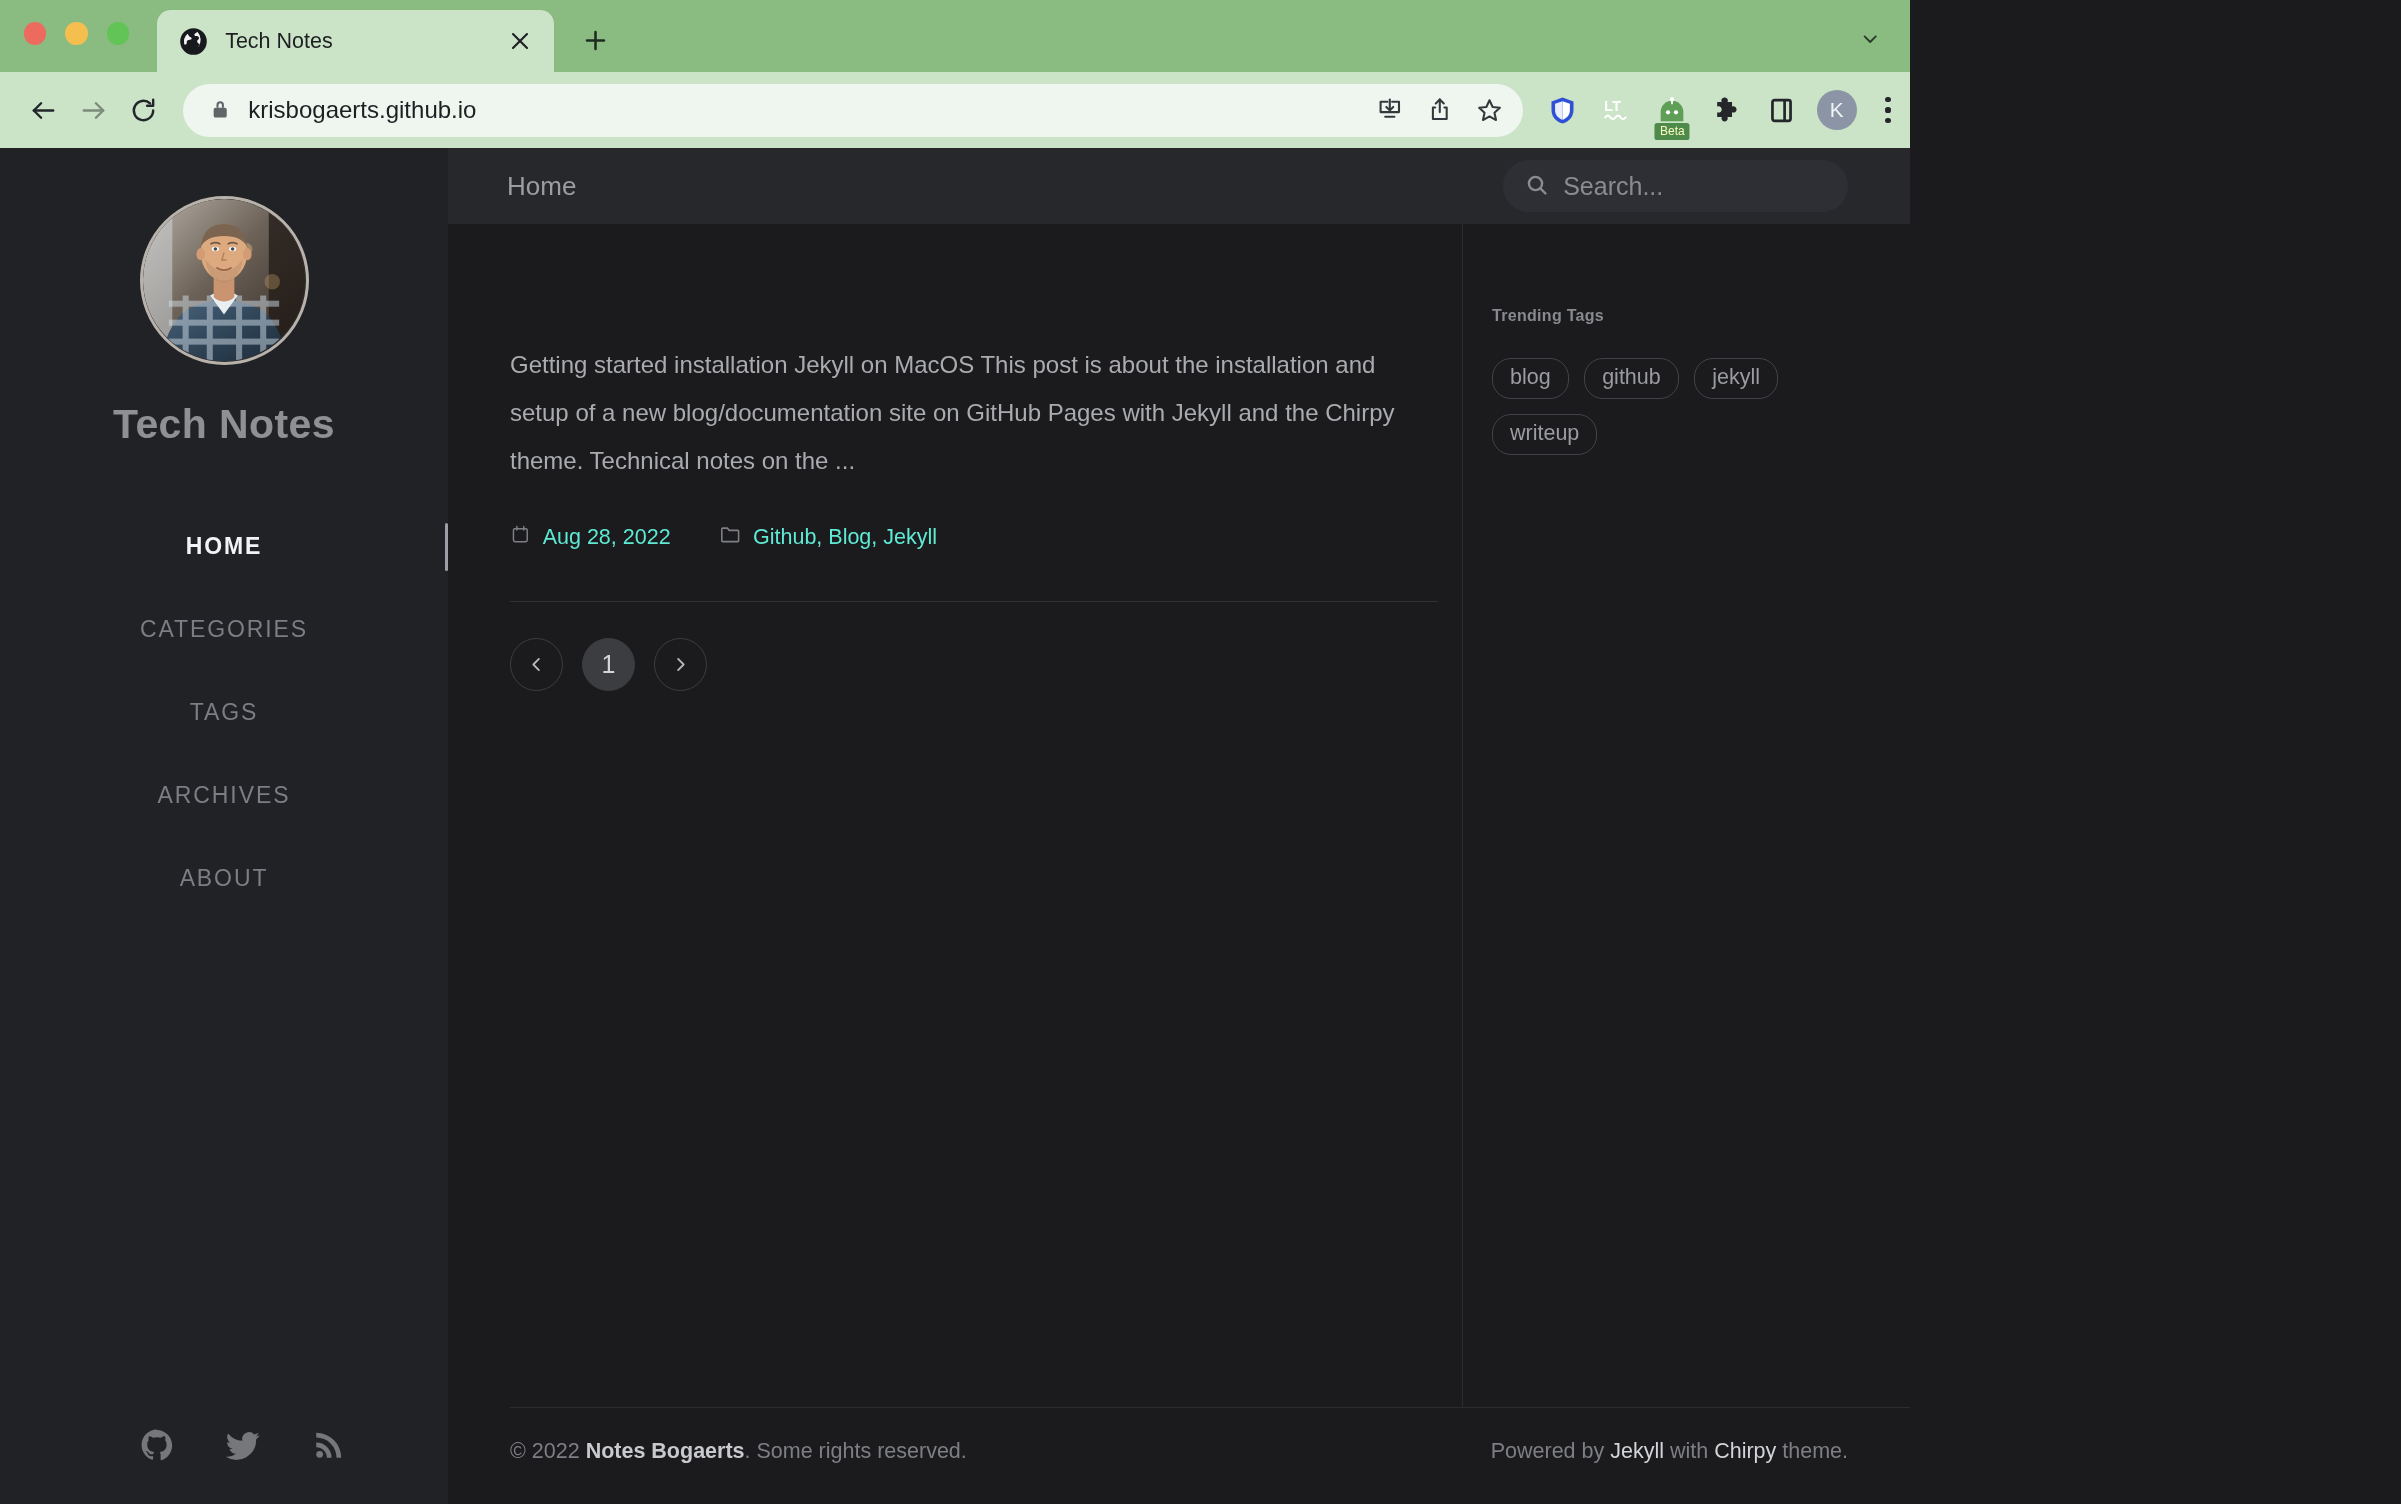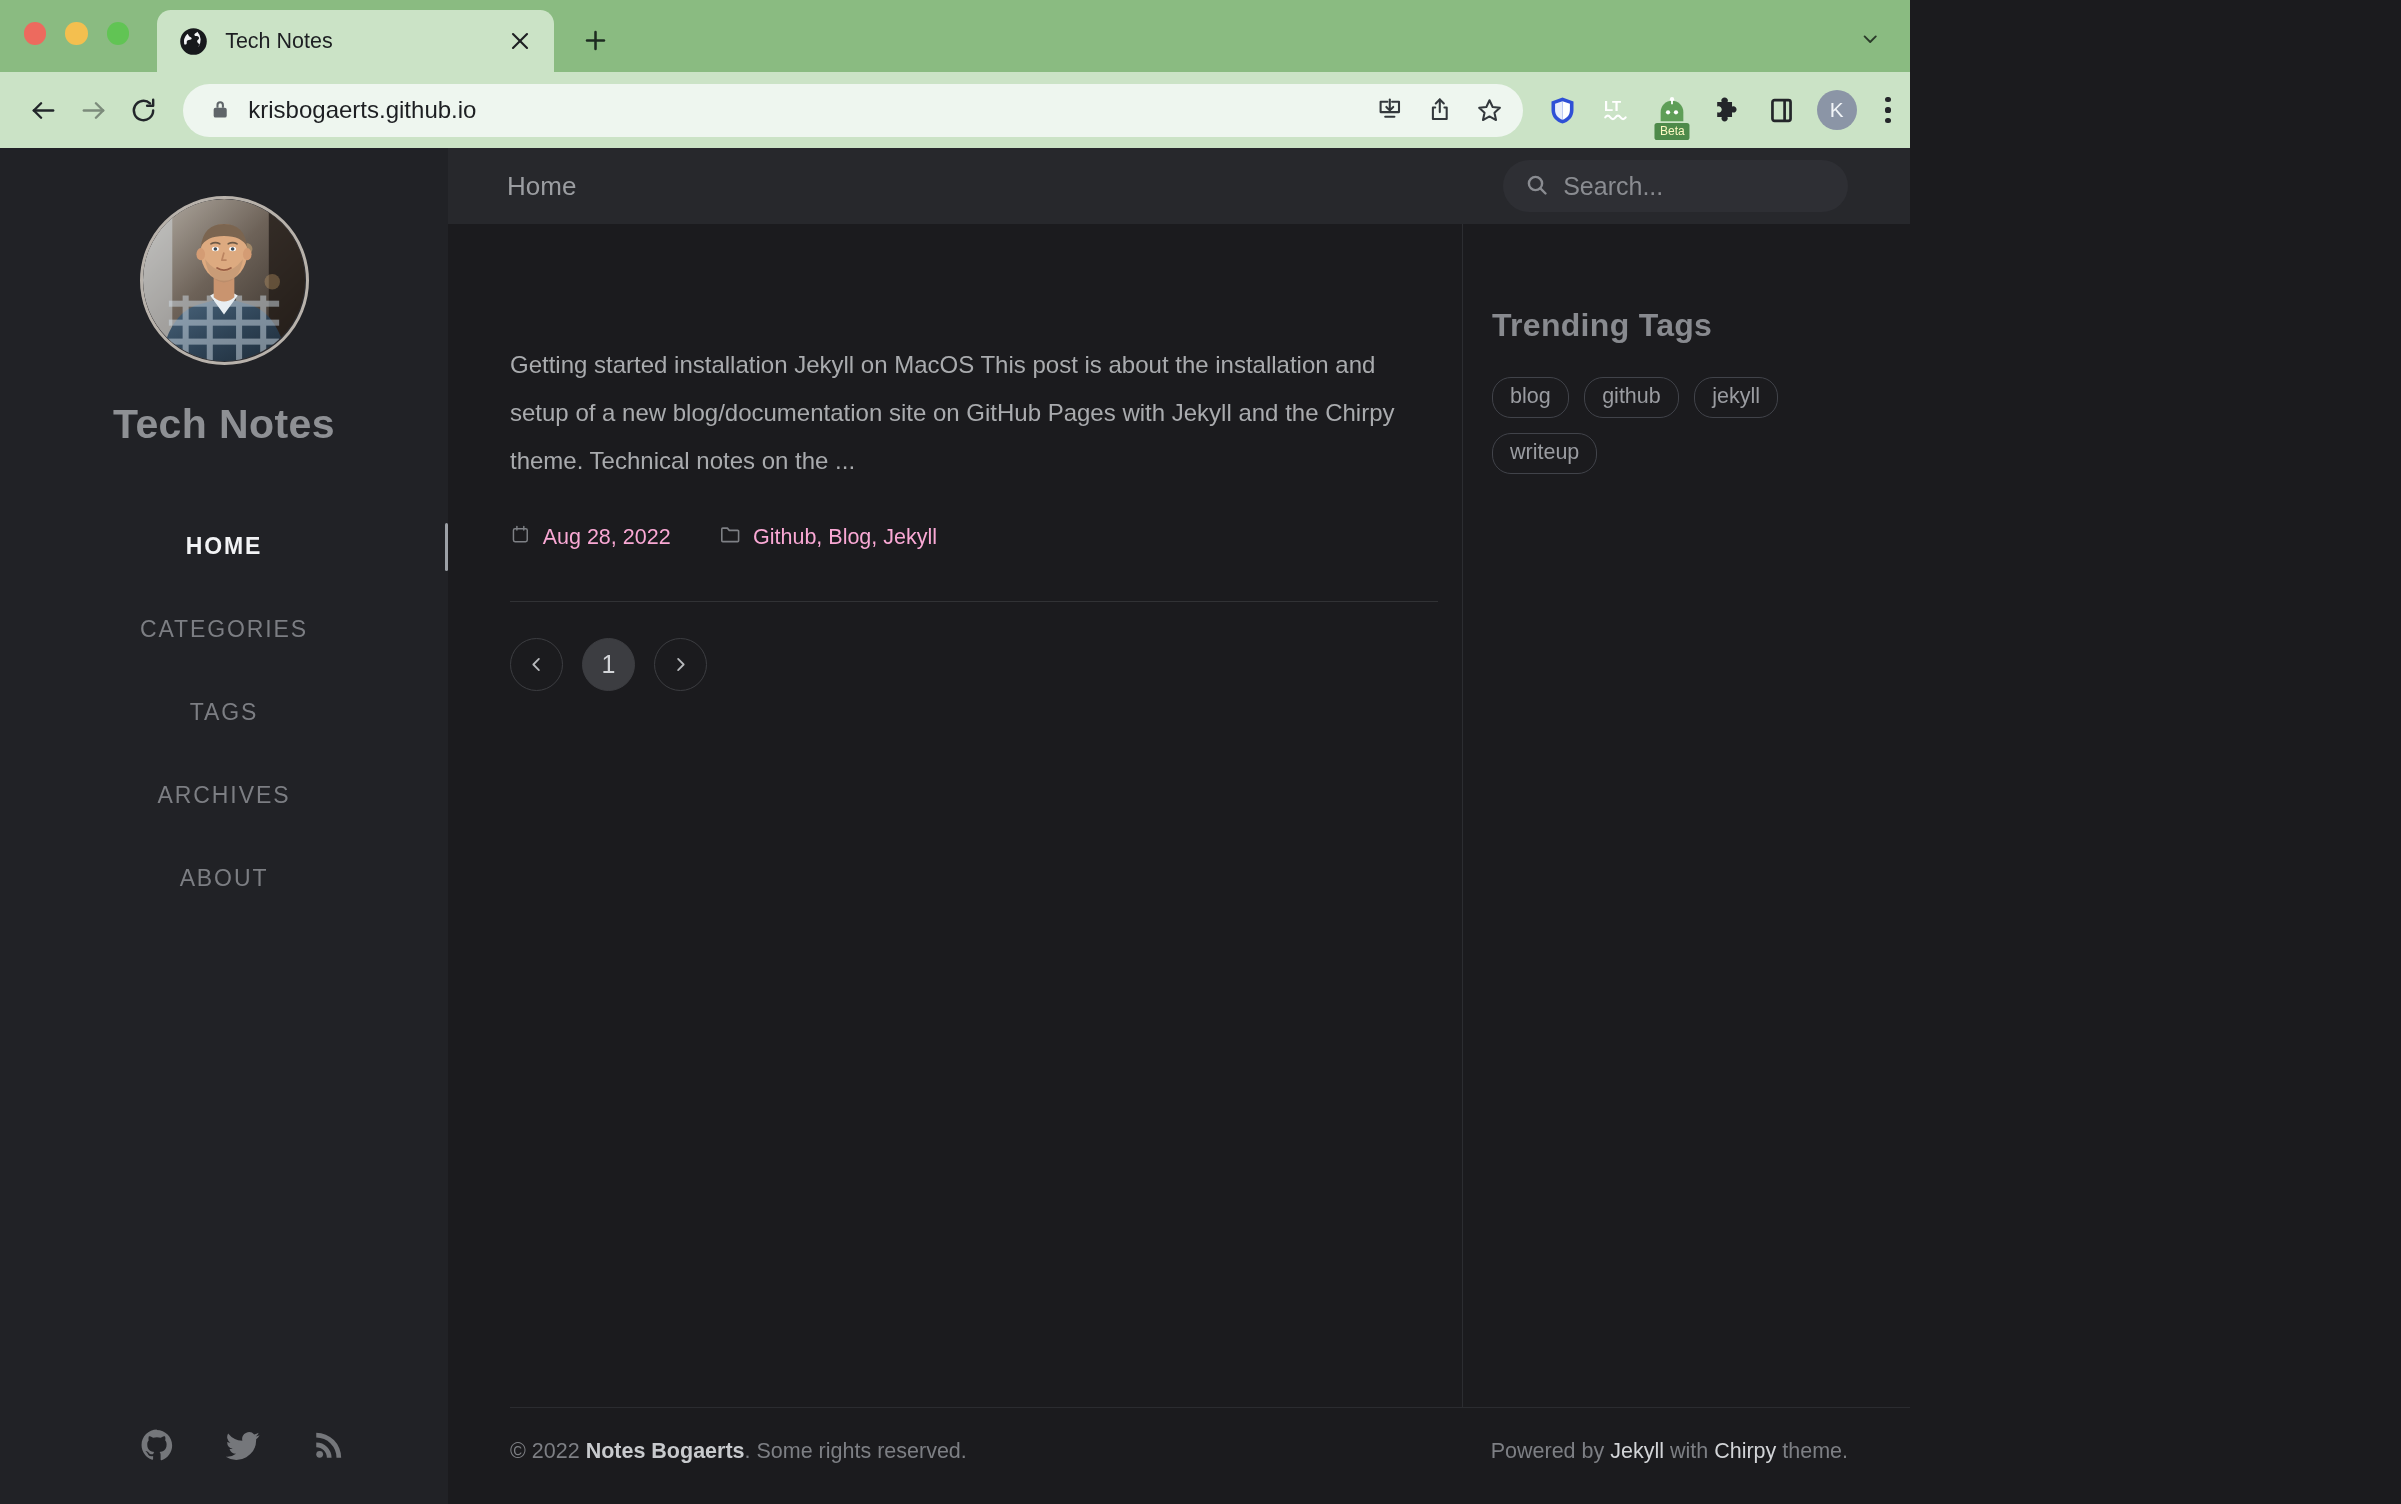--- a/index.html
+++ b/index.html
@@ -176,40 +176,40 @@
     font-weight: normal;
   }
   .post-excerpt {
     margin-top: 34px;
     font-size: 24px; color: #a9abae; line-height: 2.0;
     max-width: 1224px;
   }
   .post-meta {
     margin-top: 38px;
     display: flex; align-items: center; gap: 48px;
-    font-size: 21.5px; color: #f9a8d4;
+    font-size: 21.5px; color: #5eead4;
   }
   .meta-item { display: flex; align-items: center; gap: 12px; }
   .divider { margin-top: 50px; height: 0.9px; background: #313235; max-width: 1302px; }
   .pagination { margin-top: 36px; display: flex; align-items: center; gap: 19px; }
   .pg {
     width: 53px; height: 53px; border-radius: 50%;
     display: flex; align-items: center; justify-content: center;
     font-size: 25px; color: #b6b8bb;
     border: 0.9px solid #3c3d41;
   }
   .pg.active { background: #3c3d41; border-color: #3c3d41; color: #d3d5d8; }
 
   .rail {
     width: 448px; flex: 0 0 448px;
     border-left: 0.9px solid #2c2d31;
     padding-top: 83px; padding-left: 29px;
     margin-left: 24px;
   }
-  .rail-title { font-size: 32px; font-weight: bold; color: #888a8f; letter-spacing: 0.3px; }
+  .rail-title { font-size: 16px; font-weight: bold; color: #888a8f; letter-spacing: 0.3px; }
   .tags { margin-top: 33px; display: flex; flex-wrap: wrap; gap: 15.5px; max-width: 310px; }
   .tag {
     border: 0.9px solid #41434a; border-radius: 19px;
     padding: 7.8px 17px 9.5px 17px;
     font-size: 21.5px; color: #9a9ca1;
     line-height: 1;
   }
 
   .footer {
     flex: 0 0 auto;

